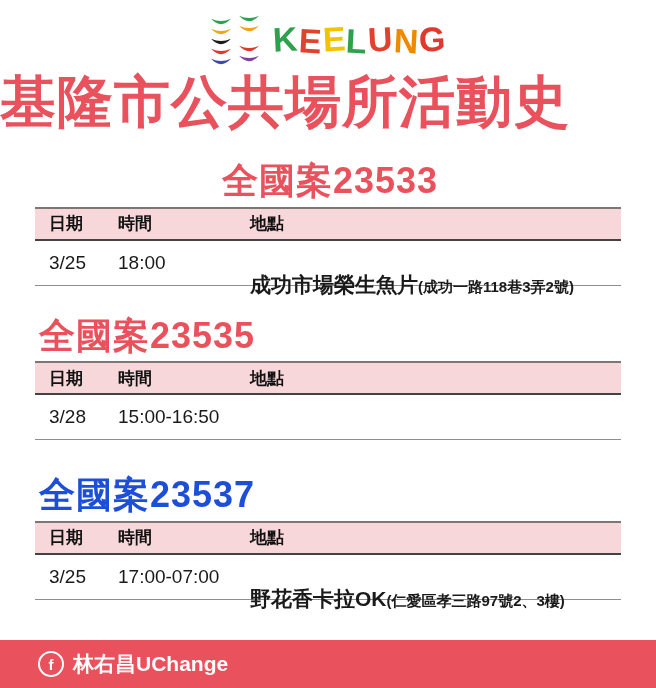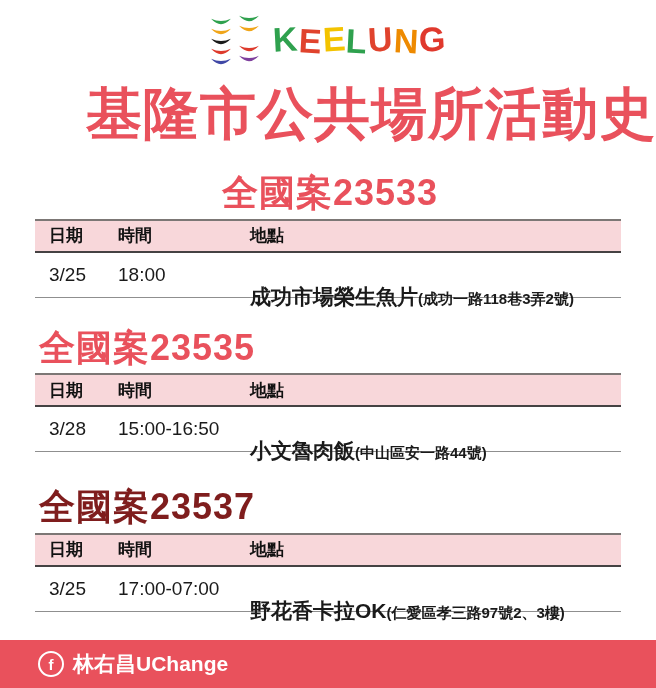--- a/index.html
+++ b/index.html
@@ -16,21 +16,21 @@
   .mcol.left{margin-top:3px;}
   .arc{display:block;height:9px;}
   .arc svg{display:block;width:24px;height:9px;}
   .arc.spacer{visibility:hidden;}
   .logo-word{display:flex;align-items:center;}
   .lt{font-size:34px;font-weight:900;letter-spacing:1px;line-height:1;display:inline-block;}
   .lt:nth-child(odd){transform:rotate(-3deg) translateY(-1px);}
   .lt:nth-child(even){transform:rotate(3deg) translateY(1px);}
   
   h1.title{
-    margin:12px 0 0;text-align:right;
+    margin:0 0 0;text-align:left;
     font-size:56px;line-height:1.32;font-weight:900;letter-spacing:1px;
   }
   
   section.case{margin:0 35px;}
   h2.case-num{
     margin:22px 0 6px 4px;font-size:36px;line-height:1.1;font-weight:900;letter-spacing:1px;
   }
   section.case + section.case h2.case-num{margin-top:30px;}
   .tbl{border-top:2px solid #7c7775;border-bottom:1px solid #8f8f8f;}
   .thead{
@@ -150,27 +150,26 @@
   <h2 class="case-num" style="color: rgb(233, 81, 92);">全國案23535</h2>
   <div class="tbl">
     <div class="thead" style="background-color: rgb(248, 215, 218);">
       <span class="c1">日期</span>
       <span class="c2">時間</span>
       <span class="c3">地點</span>
     </div>
     <div class="trow">
       <span class="c1">3/28</span>
       <span class="c2">15:00-16:50</span>
-      <span class="c3 place"><b>小文魯肉飯</b><small>(中山區安一路44號)</small></span>
     </div>
   </div>
 </section>
 
 <section class="case">
-  <h2 class="case-num" style="color: #7f1d1d; margin-top: 35px;">全國案23537</h2>
+  <h2 class="case-num" style="color: #1d4ed8; margin-top: 35px;">全國案23537</h2>
   <div class="tbl">
     <div class="thead" style="background-color: rgb(248, 215, 218);">
       <span class="c1">日期</span>
       <span class="c2">時間</span>
       <span class="c3">地點</span>
     </div>
     <div class="trow">
       <span class="c1">3/25</span>
       <span class="c2">17:00-07:00</span>
       <span class="c3 place"><b>野花香卡拉OK</b><small>(仁愛區孝三路97號2、3樓)</small></span>

